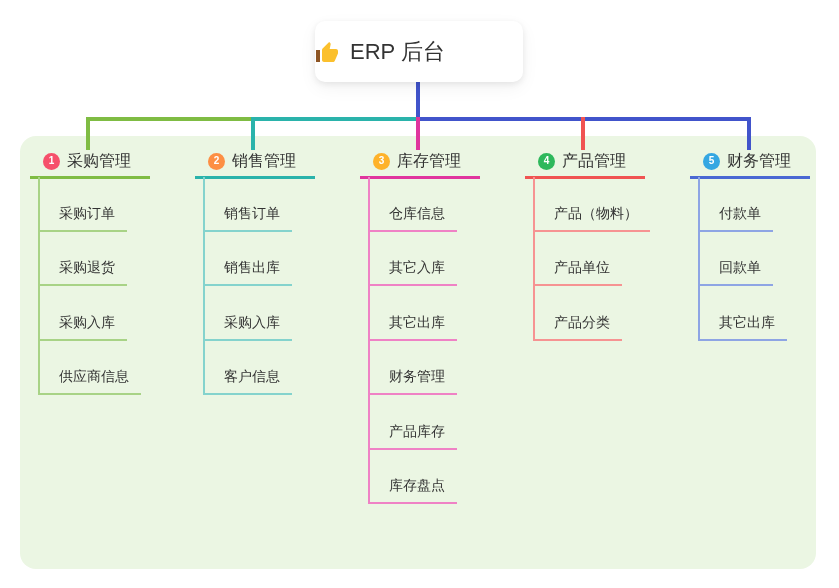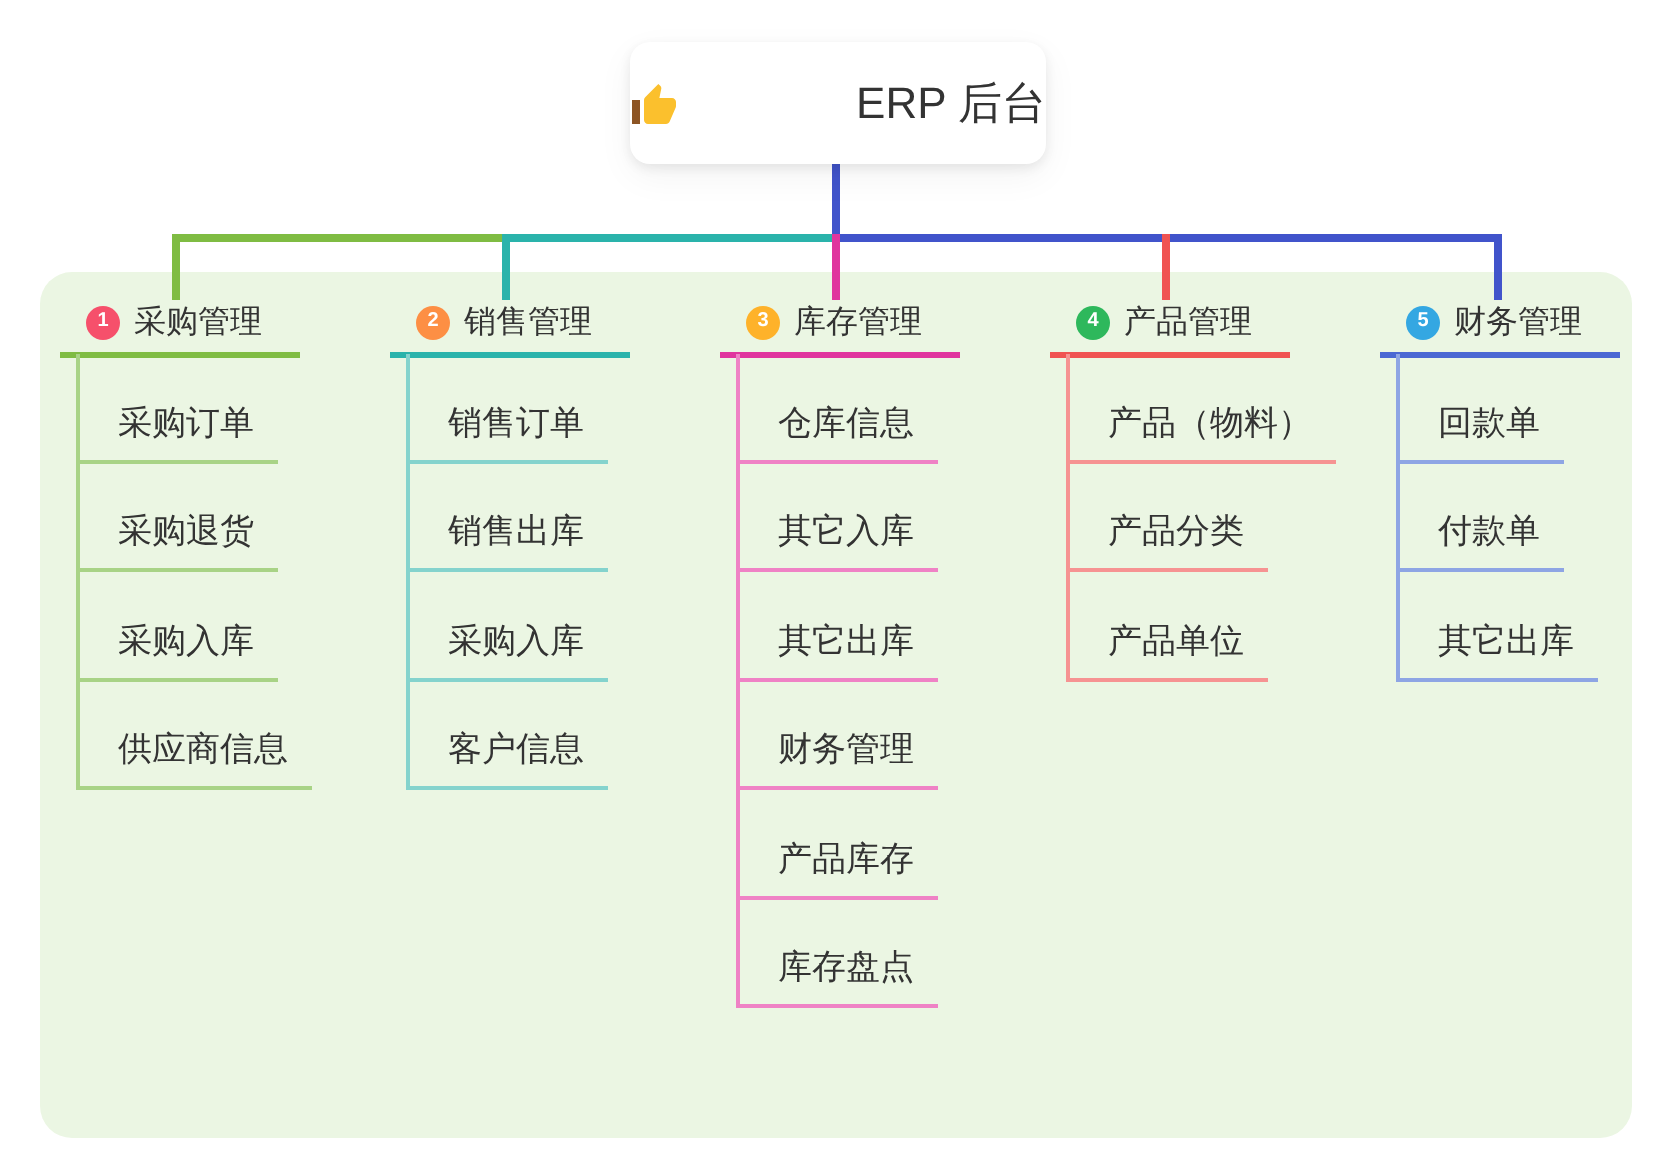--- a/index.html
+++ b/index.html
@@ -15,21 +15,21 @@
   .panel{
     position:absolute;left:20px;top:136px;width:796px;height:433px;
     background:var(--panel,#ebf6e3);border-radius:16px;
   }
 
   
   .root-node{
     position:absolute;left:315px;top:21px;width:208px;height:61px;
     background:#fff;border-radius:10px;
     box-shadow:0 2px 6px rgba(0,0,0,.08),0 6px 18px rgba(0,0,0,.05);
-    display:flex;align-items:center;justify-content:space-between;gap:26px;
+    display:flex;align-items:center;justify-content:flex-start;gap:11px;
     font-size:22px;font-weight:500;color:#333;cursor:pointer;
   }
   .thumb-icon{width:24px;height:24px;flex:0 0 auto;margin-top:2px;}
 
   
   .line{position:absolute;}
   .trunk-v{left:416px;top:82px;width:4px;height:37px;background:var(--trunk,#4154cb);}
   .seg{top:117px;height:4px;}
   .seg-a{left:86px;width:167px;background:var(--c);}
   .seg-b{left:253px;width:165px;background:var(--c);}
@@ -54,21 +54,21 @@
     background:var(--bc);color:#fff;font-size:10px;font-weight:bold;
     display:flex;align-items:center;justify-content:center;line-height:1;
   }
   .children{
     position:absolute;left:8px;top:31px;
     border-left:2px solid var(--lc);
   }
   .child{height:54.5px;display:flex;align-items:flex-end;}
   .child-label{
     border-bottom:2px solid var(--lc);
-    padding:0 12px 7px 19px;font-size:17px;color:#333;
+    padding:0 12px 7px 19px;font-size:14px;color:#333;
     white-space:nowrap;cursor:pointer;
   }
 </style>
 </head>
 <body style="--trunk: #4154cb; --panel: #ebf6e3;">
 
 <div class="canvas">
 
   <div class="panel"></div>
 
@@ -162,39 +162,39 @@
   <div class="branch pos-3" style="--c: #f05352; --lc: #f69392; --bc: #2eb85c;">
     <div class="branch-label">
       <span class="badge">4</span>
       <span>产品管理</span>
     </div>
     <div class="children">
       <div class="child">
           <span class="child-label">产品（物料）</span>
         </div>
       <div class="child">
+          <span class="child-label">产品单位</span>
+        </div>
+      <div class="child">
           <span class="child-label">产品分类</span>
-        </div>
-      <div class="child">
-          <span class="child-label">产品单位</span>
         </div>
     </div>
   </div>
 
   <div class="branch pos-4" style="--c: #4a68d3; --lc: #8ea5e4; --bc: #34a7e2;">
     <div class="branch-label">
       <span class="badge">5</span>
       <span>财务管理</span>
     </div>
     <div class="children">
       <div class="child">
+          <span class="child-label">付款单</span>
+        </div>
+      <div class="child">
           <span class="child-label">回款单</span>
         </div>
       <div class="child">
-          <span class="child-label">付款单</span>
-        </div>
-      <div class="child">
           <span class="child-label">其它出库</span>
         </div>
     </div>
   </div>
 
 </div>
 
 </body></html>

